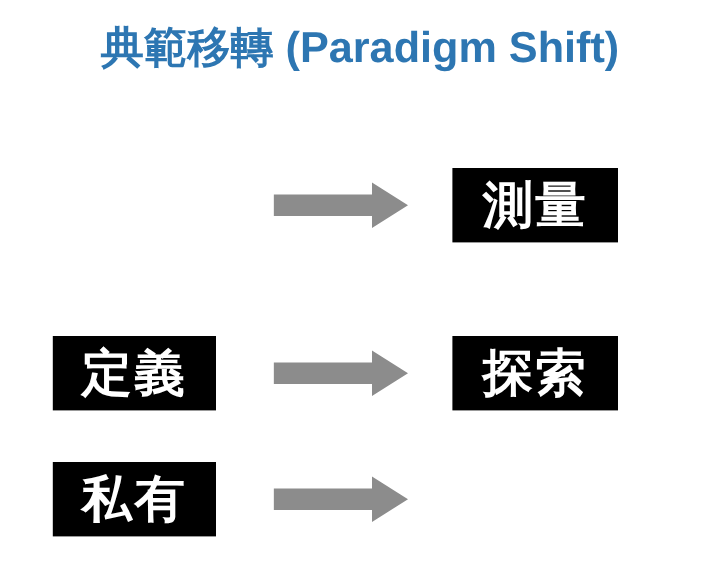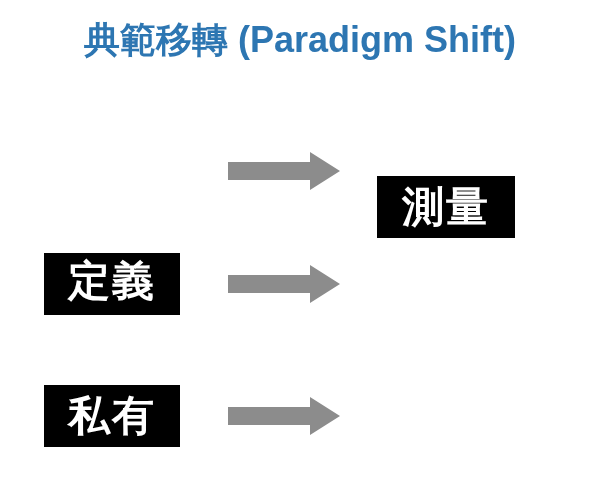--- a/index.html
+++ b/index.html
@@ -35,21 +35,21 @@
     letter-spacing:0px;
     white-space:nowrap;
   }
   .row{
     position:absolute;
     left:0;
     width:600px;
     height:62px;
   }
   .row-1{top:140px;}
-  .row-2{top:253px;font-family:Liberation Mono, monospace;}
+  .row-2{top:280px;}
   .row-3{top:385px;text-align:center;}
   .box{
     position:absolute;
     top:0;
     height:62px;
     background:var(--color-box-bg);
     color:var(--color-box-text);
     display:flex;
     align-items:center;
     justify-content:center;
@@ -59,21 +59,20 @@
     line-height:1;
     box-sizing:border-box;
   }
   .box-left{
     left:44px;
     width:136px;
   }
   .box-right{
     left:377px;
     width:138px;
-    margin-top:36px;
   }
   .arrow{
     position:absolute;
     left:228px;
     top:11px;
     width:112px;
     height:40px;
     color:var(--color-arrow);
     display:block;
   }
@@ -90,20 +89,21 @@
       <polygon points="0,11 82,11 82,1 112,20 82,39 82,29 0,29" fill="currentColor"></polygon>
     </svg>
     <div class="box box-right">測量</div>
   </div>
 
   <div class="row row-2">
     <div class="box box-left">定義</div>
     <svg class="arrow" viewBox="0 0 112 40" aria-hidden="true">
       <polygon points="0,11 82,11 82,1 112,20 82,39 82,29 0,29" fill="currentColor"></polygon>
     </svg>
+    <div class="box box-right">探索</div>
   </div>
 
   <div class="row row-3">
     <div class="box box-left">私有</div>
     <svg class="arrow" viewBox="0 0 112 40" aria-hidden="true">
       <polygon points="0,11 82,11 82,1 112,20 82,39 82,29 0,29" fill="currentColor"></polygon>
     </svg>
   </div>
 
 </div>

